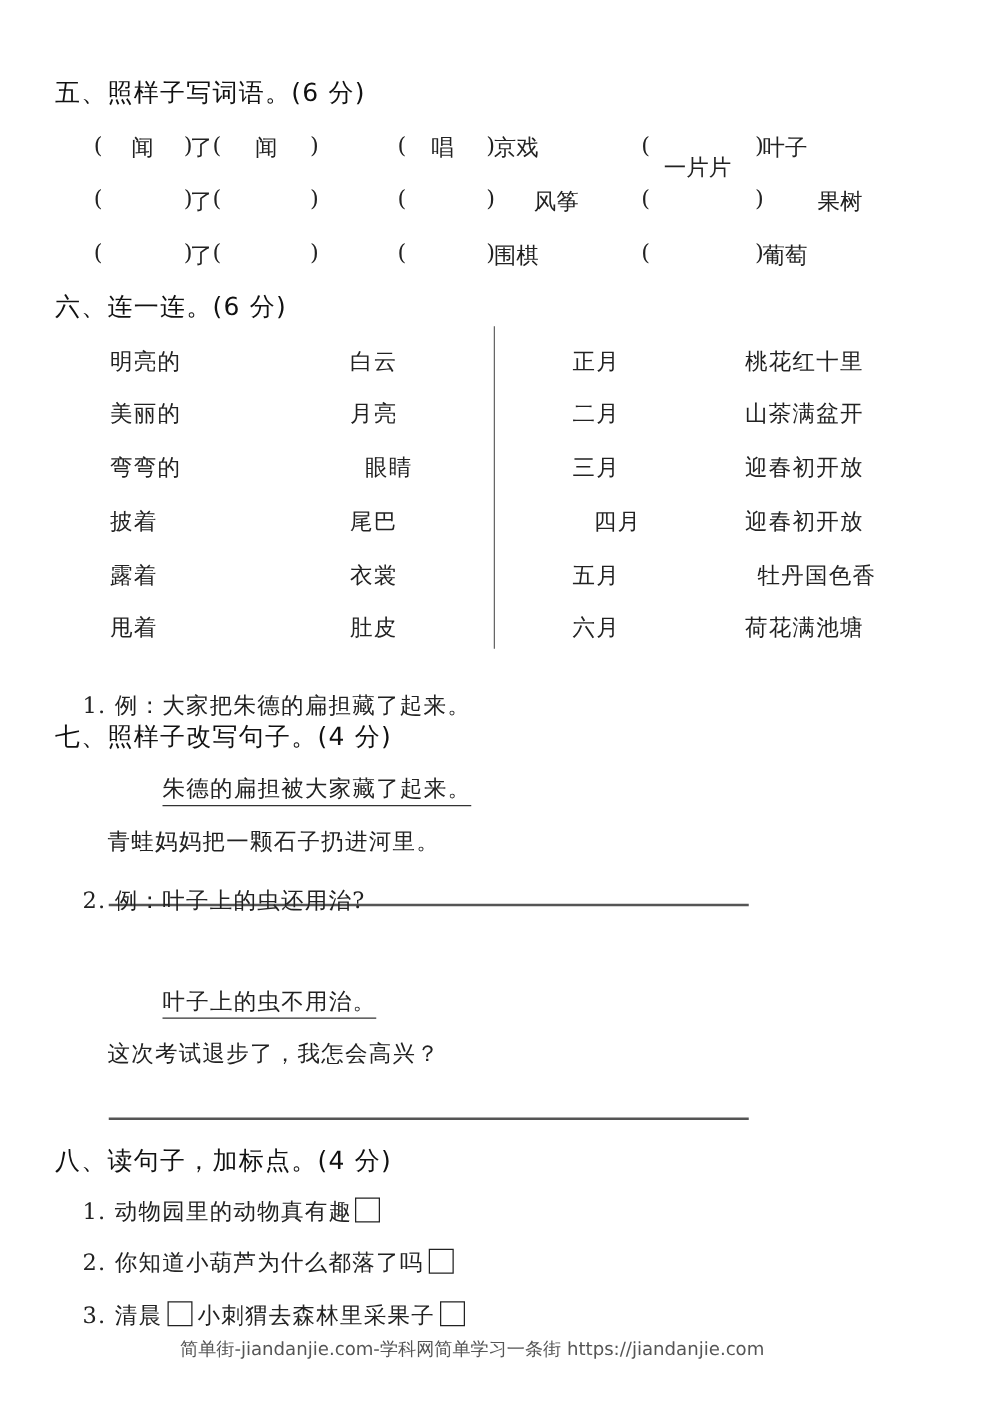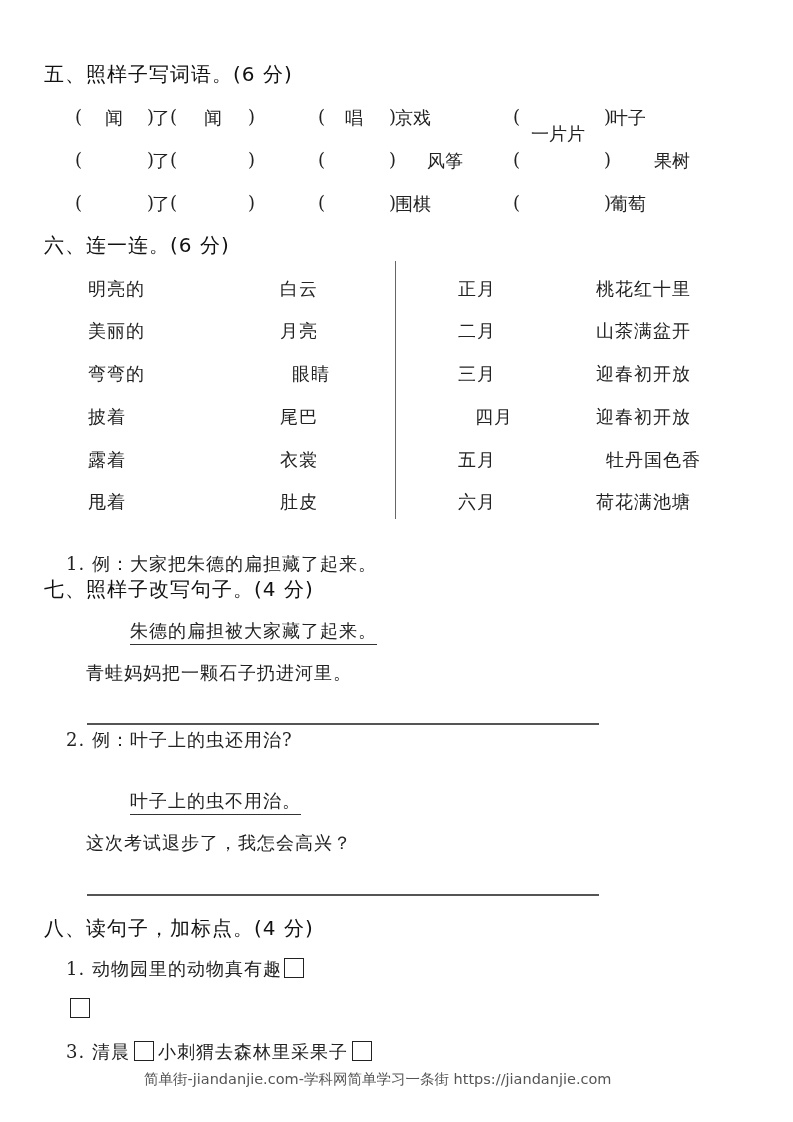--- a/index.html
+++ b/index.html
@@ -128,33 +128,33 @@
 <div class="abs heading" style="left:44px; top:532px;margin-top:44px;">七、照样子改写句子。(4 分)</div>
 
 <div>
   <span class="abs body-text" style="left:66px; top:552px;">1. 例：大家把朱德的扁担藏了起来。</span>
   <span class="abs body-text underlined" style="left:130px; top:619px;">朱德的扁担被大家藏了起来。</span>
   <span class="abs body-text" style="left:86px; top:661px;">青蛙妈妈把一颗石子扔进河里。</span>
   <div class="answer-line" style="left:87px; top:723px; width:512px;"></div>
 </div>
 
 <div>
-  <span class="abs body-text" style="left:66px; top:728px;">2. 例：叶子上的虫还用治?</span>
+  <span class="abs body-text" style="left:66px; top:708px;">2. 例：叶子上的虫还用治?</span>
   <span class="abs body-text underlined" style="left:130px; top:789px;">叶子上的虫不用治。</span>
   <span class="abs body-text" style="left:86px; top:831px;">这次考试退步了，我怎会高兴？</span>
   <div class="answer-line" style="left:87px; top:894px; width:512px;"></div>
 </div>
 
 <div class="abs heading" style="left:44px; top:915px;">八、读句子，加标点。(4 分)</div>
 
 <div class="abs body-text" style="left:66px; top:957px;">
   <span>1. 动物园里的动物真有趣</span><span class="box" style="margin-left:2px;"></span>
 </div>
 
 <div class="abs body-text" style="left:66px; top:998px;">
-  <span class="box"></span>
+  <span>2. 你知道小葫芦为什么都落了吗</span><span class="box"></span>
 </div>
 
 <div class="abs body-text" style="left:66px; top:1040px;">
   <span>3. 清晨</span><span class="box"></span><span>小刺猬去森林里采果子</span><span class="box"></span>
 </div>
 
 <div class="abs footer" style="left:144px; top:1070px;">简单街-jiandanjie.com-学科网简单学习一条街 https://jiandanjie.com</div>
 
 </body></html>

